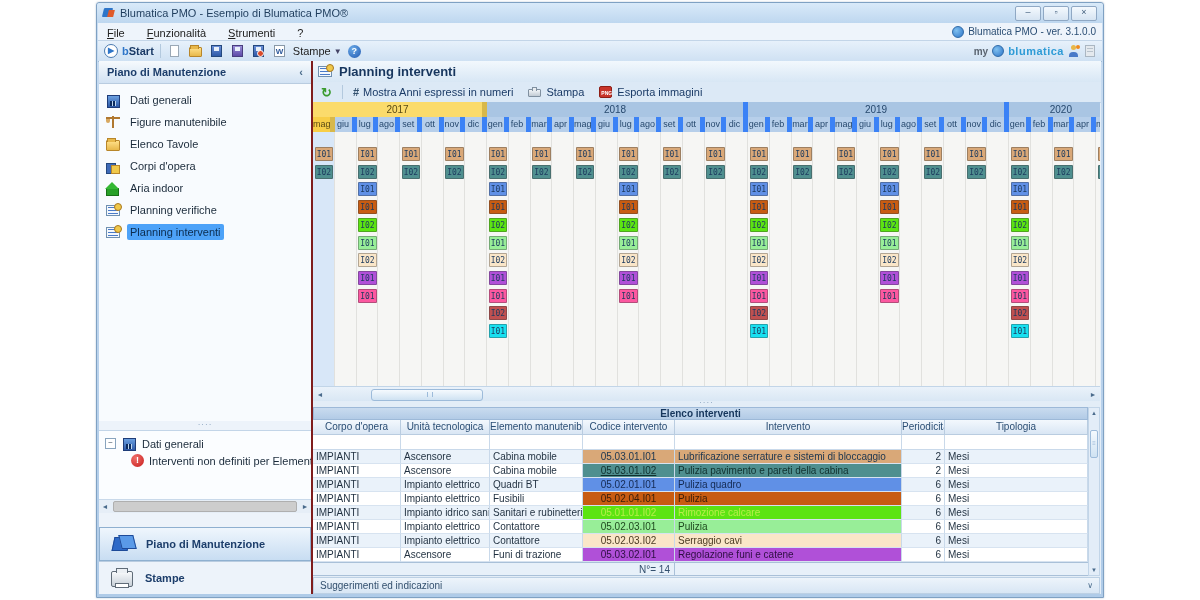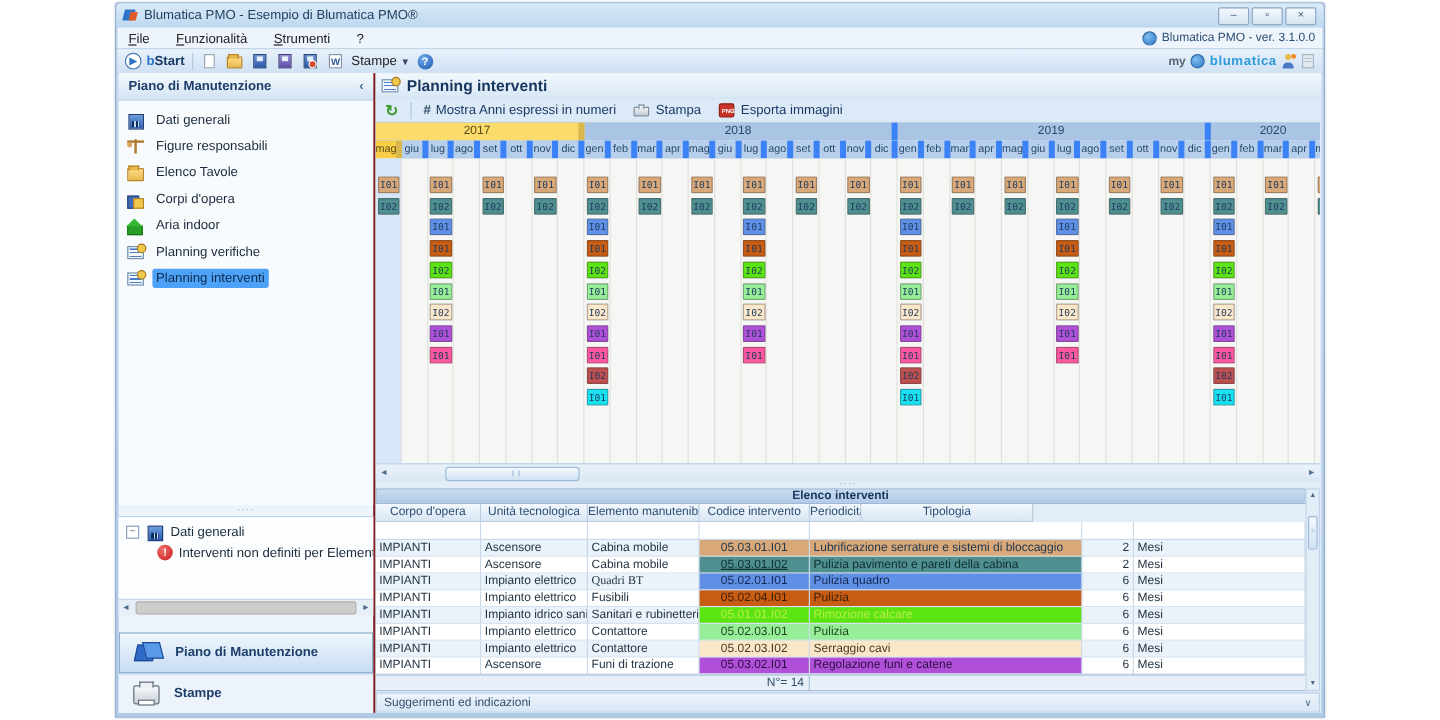--- a/index.html
+++ b/index.html
@@ -271,21 +271,21 @@
             <div class="sb-item">
               <span class="icon16">
                 <span class="ic-building"></span>
               </span>
               <span class="lbl">Dati generali</span>
             </div>
             <div class="sb-item">
               <span class="icon16">
                 <span class="ic-balance"></span>
               </span>
-              <span class="lbl">Figure responsabili</span>
+              <span class="lbl">Figure manutenibile</span>
             </div>
             <div class="sb-item">
               <span class="icon16">
                 <span class="ic-folder"></span>
               </span>
               <span class="lbl">Elenco Tavole</span>
             </div>
             <div class="sb-item">
               <span class="icon16">
                 <span class="ic-blocks"></span>
@@ -510,20 +510,21 @@
           <span class="sb-arr" style="margin-left:auto;">►</span>
         </div>
         <div class="c-splitter">····</div>
 
         <div class="t-group">Elenco interventi</div>
         <div class="t-head" id="t-head">
             <div class="hcell" style="width: 88px;">Corpo d'opera</div>
             <div class="hcell" style="width: 89px;">Unità tecnologica</div>
             <div class="hcell" style="width: 93px;">Elemento manutenibile</div>
             <div class="hcell" style="width: 92px;">Codice intervento</div>
+            <div class="hcell" style="width: 227px;">Intervento</div>
             <div class="hcell" style="width: 43px;">Periodicità</div>
             <div class="hcell" style="width: 143px;">Tipologia</div>
           </div>
         <div class="t-filter" id="t-filter">
             <div class="fcell" style="width: 88px;"></div>
             <div class="fcell" style="width: 89px;"></div>
             <div class="fcell" style="width: 93px;"></div>
             <div class="fcell" style="width: 92px;"></div>
             <div class="fcell" style="width: 227px;"></div>
             <div class="fcell" style="width: 43px;"></div>
@@ -544,21 +545,21 @@
               <div class="dcell" style="width: 89px; background: rgb(255, 255, 255);">Ascensore</div>
               <div class="dcell" style="width: 93px; background: rgb(255, 255, 255);">Cabina mobile</div>
               <div class="dcell" style="width: 92px; background: rgb(79, 143, 143); color: rgb(16, 48, 46); text-align: center; text-decoration: underline;">05.03.01.I02</div>
               <div class="dcell" style="width: 227px; background: rgb(79, 143, 143); color: rgb(16, 48, 46);">Pulizia pavimento e pareti della cabina</div>
               <div class="dcell" style="width: 43px; text-align: right; background: rgb(255, 255, 255);">2</div>
               <div class="dcell" style="width: 143px; background: rgb(255, 255, 255);">Mesi</div>
             </div>
             <div class="t-row" style="top: 417px; position: absolute;">
               <div class="dcell" style="width: 88px; background: rgb(234, 242, 250);">IMPIANTI</div>
               <div class="dcell" style="width: 89px; background: rgb(234, 242, 250);">Impianto elettrico</div>
-              <div class="dcell" style="width: 93px; background: rgb(234, 242, 250); font-family: Liberation Serif, serif;">Quadri BT</div>
+              <div class="dcell" style="width: 93px; background: rgb(234, 242, 250);">Quadri BT</div>
               <div class="dcell" style="width: 92px; background: rgb(96, 144, 230); color: rgb(20, 42, 82); text-align: center;">05.02.01.I01</div>
               <div class="dcell" style="width: 227px; background: rgb(96, 144, 230); color: rgb(20, 42, 82);">Pulizia quadro</div>
               <div class="dcell" style="width: 43px; text-align: right; background: rgb(234, 242, 250);">6</div>
               <div class="dcell" style="width: 143px; background: rgb(234, 242, 250);">Mesi</div>
             </div>
             <div class="t-row" style="top: 431px; position: absolute;">
               <div class="dcell" style="width: 88px; background: rgb(255, 255, 255);">IMPIANTI</div>
               <div class="dcell" style="width: 89px; background: rgb(255, 255, 255);">Impianto elettrico</div>
               <div class="dcell" style="width: 93px; background: rgb(255, 255, 255);">Fusibili</div>
               <div class="dcell" style="width: 92px; background: rgb(200, 92, 18); color: rgb(58, 30, 8); text-align: center;">05.02.04.I01</div>

